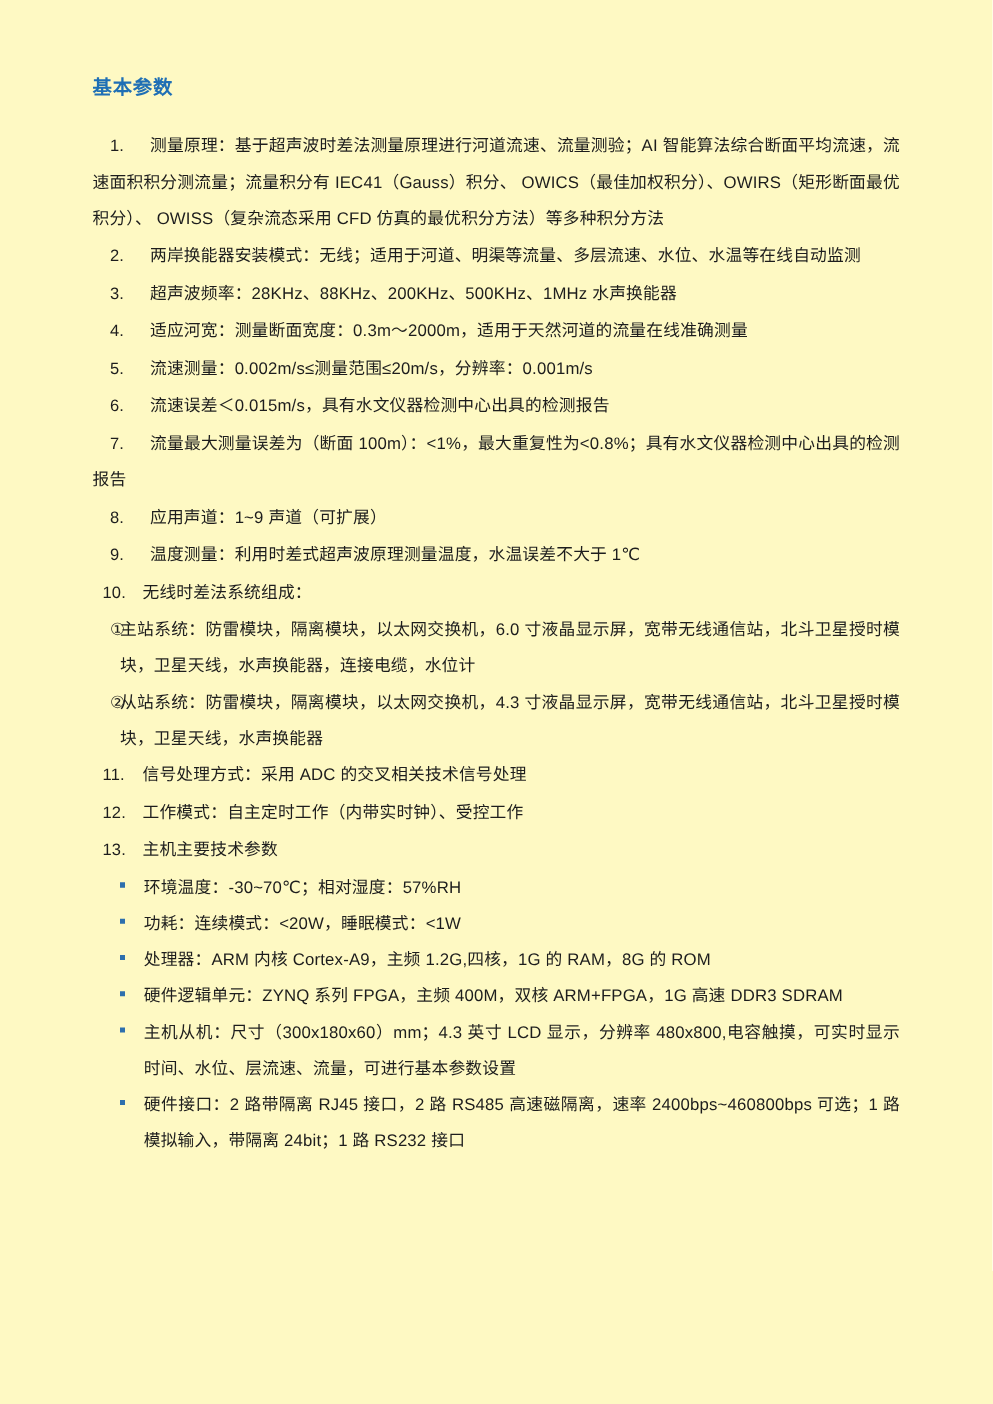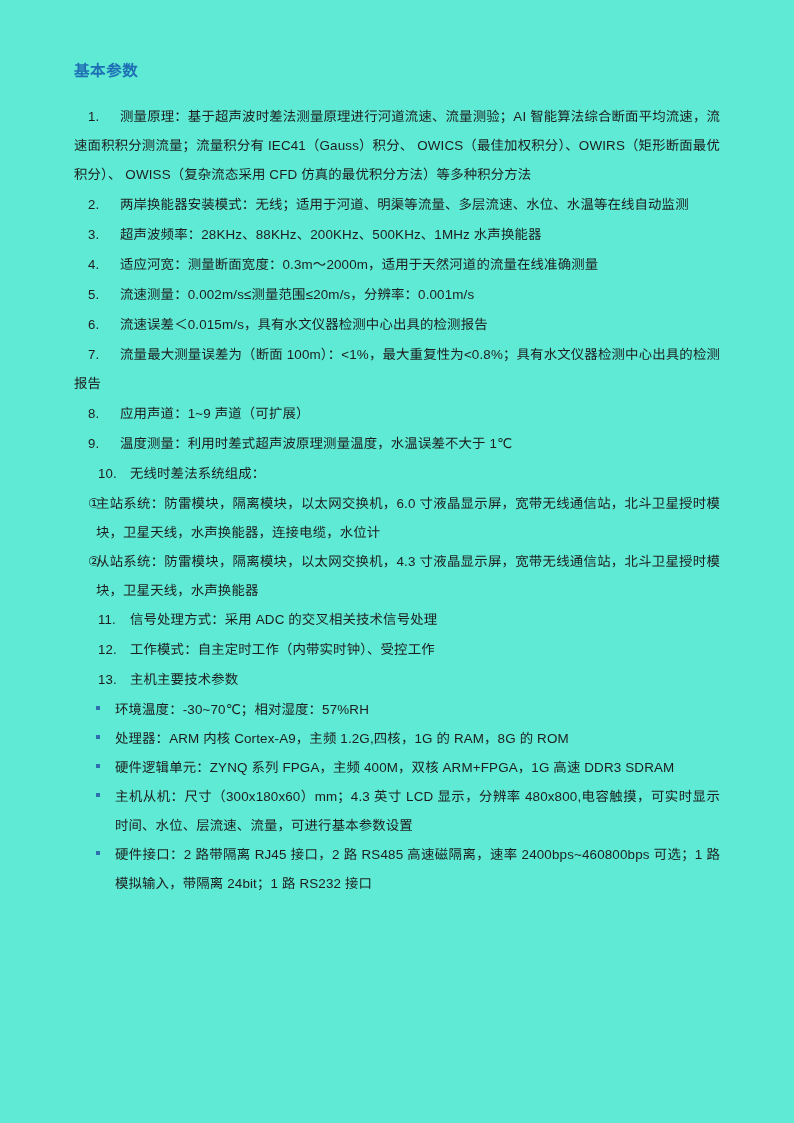--- a/index.html
+++ b/index.html
@@ -11,21 +11,21 @@
   body {
     font-family: "Liberation Sans", "DejaVu Sans", sans-serif;
     color: #1a1a1a;
     -webkit-font-smoothing: antialiased;
   }
   .page {
     position: relative;
     width: 794px;
     height: 1123px;
     margin: 0 auto;
-    background: #5eead4;
+    background: #fef9c3;
     overflow: hidden;
     box-sizing: border-box;
   }
   .content {
     position: absolute;
     left: 74px;
     top: 60px;
     width: 646px;
   }
 
@@ -59,21 +59,21 @@
   .num-item .marker {
     display: inline-block;
     width: 32px;
     margin-left: 14px;
     font-size: 13.2px;
     color: #1d1d1d;
     vertical-align: baseline;
   }
   .num-item .marker.wide {
     width: 32px;
-    margin-left: 24px;
+    margin-left: 8px;
   }
   .num-item .body {
     
   }
 
   
   .sub-item {
     position: relative;
     font-size: 13.4px;
     line-height: 29px;
@@ -179,20 +179,24 @@
     <ul class="bullet-list">
       <li class="bullet-item">
         <span class="dot"></span>
       </li>
       <li class="bullet-item">
         <span class="dot"></span>
         <span>环境温度：-30~70℃；相对湿度：57%RH</span>
       </li>
       <li class="bullet-item">
         <span class="dot"></span>
+        <span>功耗：连续模式：&lt;20W，睡眠模式：&lt;1W</span>
+      </li>
+      <li class="bullet-item">
+        <span class="dot"></span>
         <span>处理器：ARM 内核 Cortex-A9，主频 1.2G,四核，1G 的 RAM，8G 的 ROM</span>
       </li>
       <li class="bullet-item">
         <span class="dot"></span>
         <span>硬件逻辑单元：ZYNQ 系列 FPGA，主频 400M，双核 ARM+FPGA，1G 高速 DDR3 SDRAM</span>
       </li>
       <li class="bullet-item">
         <span class="dot"></span>
         <span>主机从机：尺寸（300x180x60）mm；4.3 英寸 LCD 显示，分辨率 480x800,电容触摸，可实时显示时间、水位、层流速、流量，可进行基本参数设置</span>
       </li>

